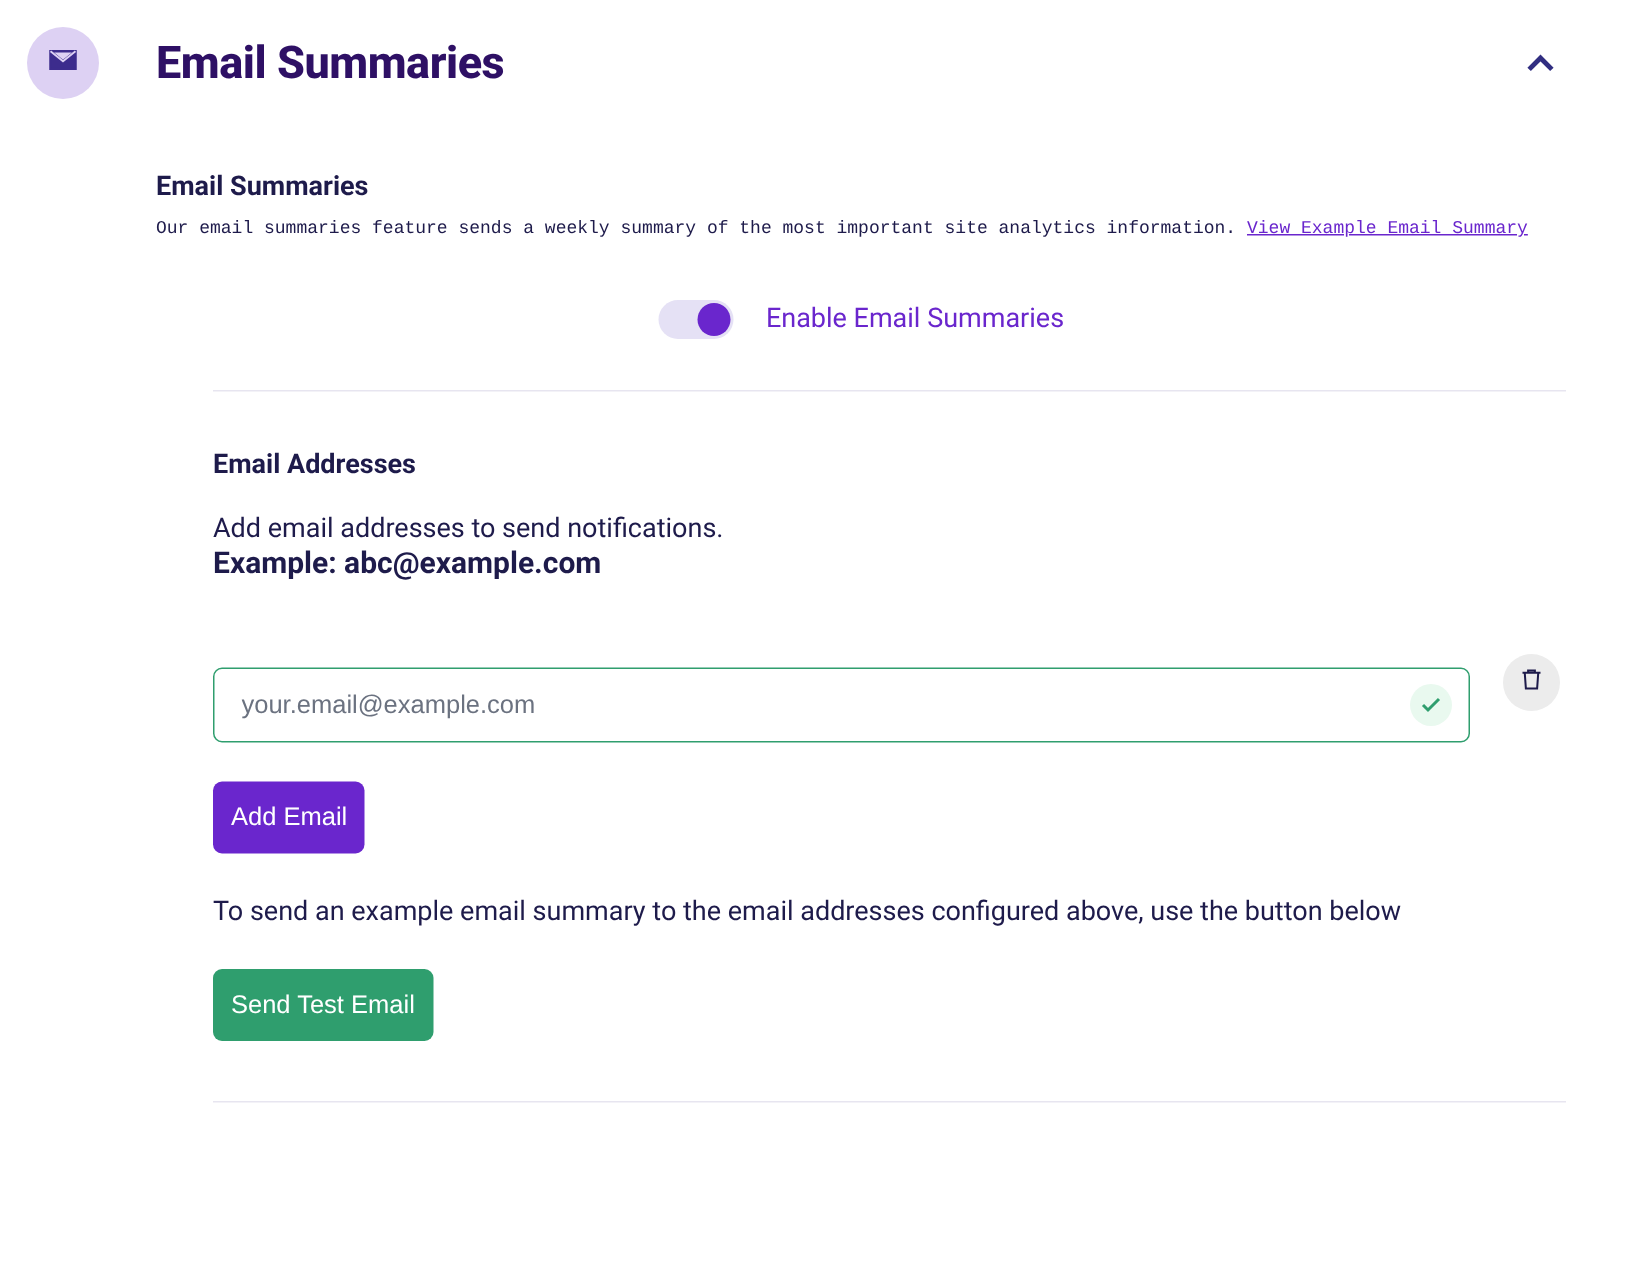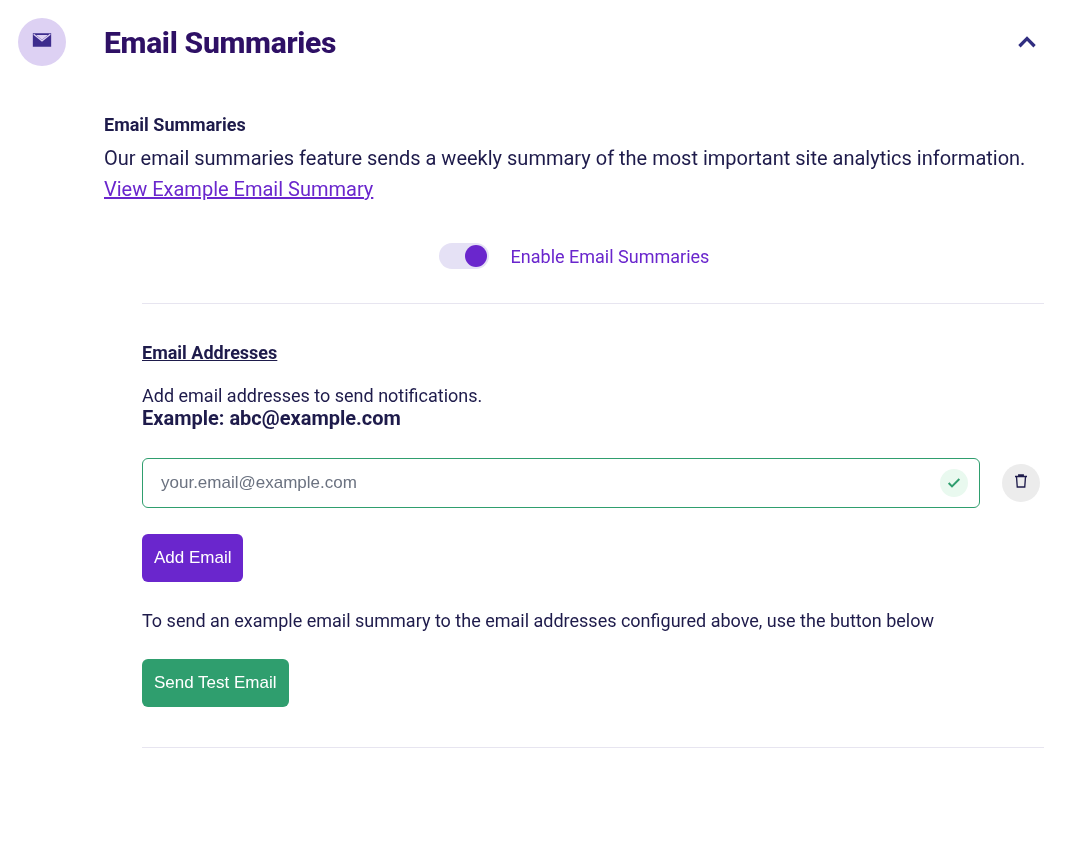--- a/index.html
+++ b/index.html
@@ -45,23 +45,24 @@
       margin-top: 48px;
       max-width: 940px;
     }
     .subheading {
       font-size: 18px;
       font-weight: 700;
       color: #1e1b4b;
       margin-bottom: 8px;
     }
     .description {
-      font-size: 20px;
+      font-size: 12px;
       color: #1e1b4b;
       line-height: 1.55;
+      font-family: Liberation Mono, monospace;
     }
     .link {
       color: #6a26cd;
       text-decoration: underline;
       cursor: pointer;
     }
     .toggle-row {
       display: flex;
       align-items: center;
       gap: 22px;
@@ -86,33 +87,34 @@
       top: 2px;
       right: 2px;
     }
     .toggle-label { font-size: 18px; color: #6a26cd; }
     .divider {
       border: none;
       border-top: 1px solid #e7e5f0;
       margin: 34px 0 0 38px;
     }
     .addresses-block { margin-left: 38px; margin-top: 38px; }
-    .addresses-block .subheading { font-size: 18px; text-decoration: underline; }
+    .addresses-block .subheading { font-size: 18px; }
     .addresses-desc { margin-top: 22px; font-size: 18px; color: #1e1b4b; }
     .example-line { font-size: 20px; font-weight: 700; color: #1e1b4b; }
     .input-row {
       display: flex;
       align-items: center;
       gap: 22px;
       margin-top: 28px;
     }
     .input-wrap {
       position: relative;
       flex: 1;
       max-width: 838px;
+      margin-top: 30px;
     }
     .email-input {
       width: 100%;
       padding: 14px 50px 14px 18px;
       font-size: 17px;
       border: 1px solid #2f9e6e;
       border-radius: 6px;
       outline: none;
     }
     .email-input::placeholder { color: #6b7280; }

